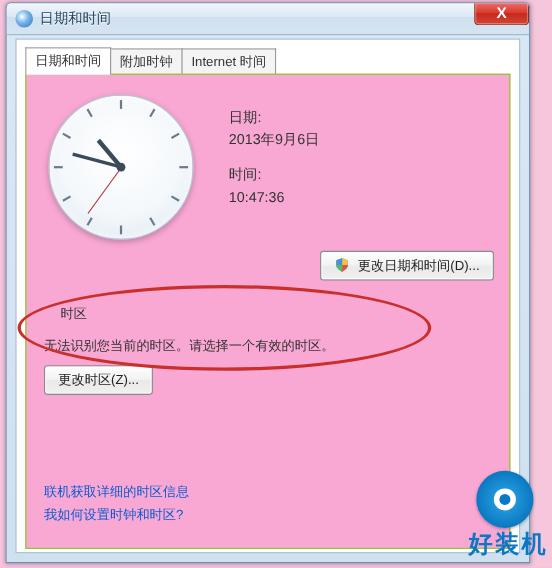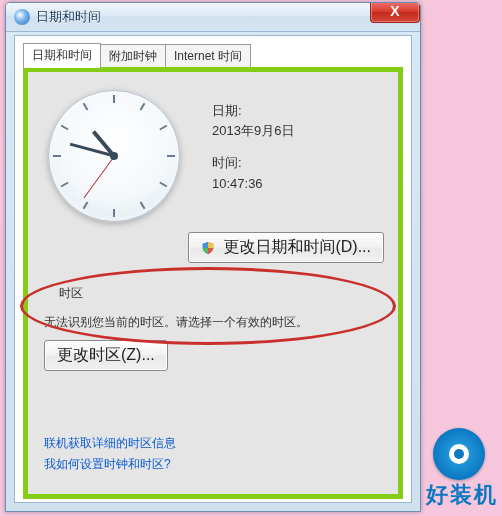--- a/index.html
+++ b/index.html
@@ -11,21 +11,21 @@
     font-size: 12px;
     background: #f5c6dc;
     overflow: hidden;
     position: relative;
   }
 
   .window {
     position: absolute;
     left: 5px;
     top: 2px;
-    width: 416px;
+    width: 477px;
     height: 510px;
     background: linear-gradient(to bottom, #d9e8f5, #cfe0ef);
     border: 1px solid #6a8db3;
     border-radius: 5px 5px 0 0;
     box-shadow: 0 0 4px rgba(0,0,0,0.3);
     box-sizing: border-box;
     overflow: hidden;
   }
 
   .titlebar {
@@ -97,25 +97,25 @@
     color: #333;
   }
   .tab.active {
     background: #ffffff;
     top: 1px;
     z-index: 2;
     padding-bottom: 4px;
   }
 
   .tab-panel {
-    border: 5px solid #84cc16;
+    border: 1px solid #84cc16;
     height: 432px;
     box-sizing: border-box;
     position: relative;
-    background: #e5e5e5;
+    background: #f9a8d4;
     margin-top: 0;
   }
 
   .clock-row {
     display: flex;
     padding: 18px 16px 8px 16px;
   }
   .clock-wrap {
     width: 140px;
     flex: 0 0 140px;
@@ -172,21 +172,21 @@
   }
   .date-info .lbl { margin-top: 6px; margin-bottom: 2px; }
   .date-info .val { margin-bottom: 14px; }
 
   .btn {
     display: inline-block;
     background: linear-gradient(to bottom, #fefefe 0%, #f2f2f2 48%, #e9e9e9 52%, #f0f0f0 100%);
     border: 1px solid #8a8a8a;
     border-radius: 3px;
     padding: 4px 12px;
-    font-size: 16px;
+    font-size: 12px;
     color: #222;
     box-shadow: inset 0 0 0 1px #ffffff;
     cursor: pointer;
   }
   .btn .shield {
     width: 14px;
     height: 14px;
     display: inline-block;
     vertical-align: -3px;
     margin-right: 4px;

